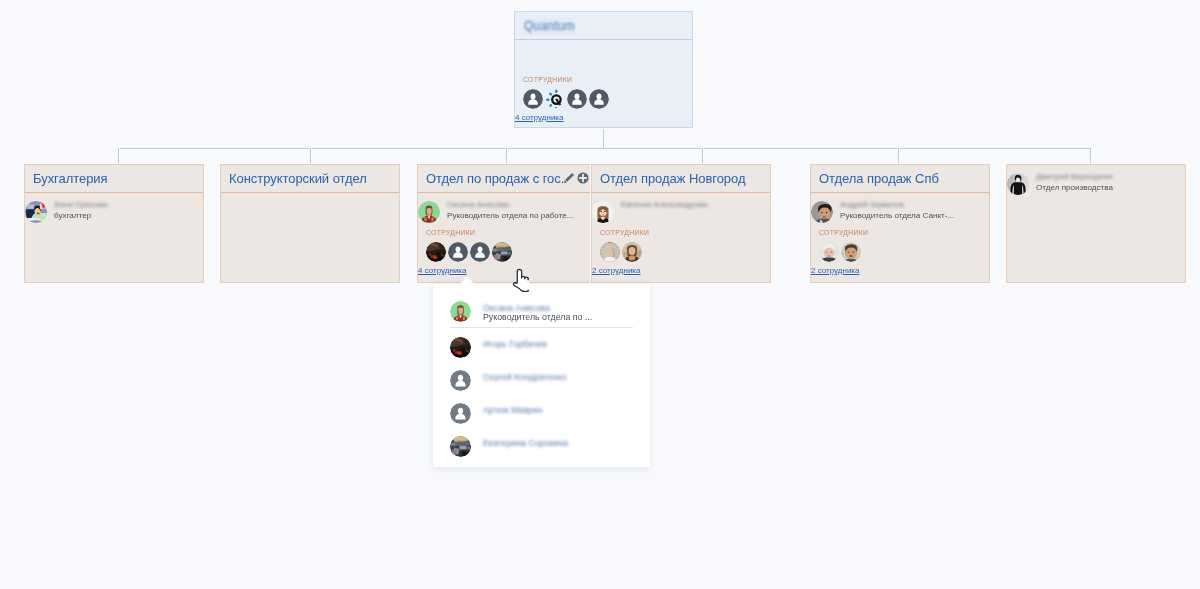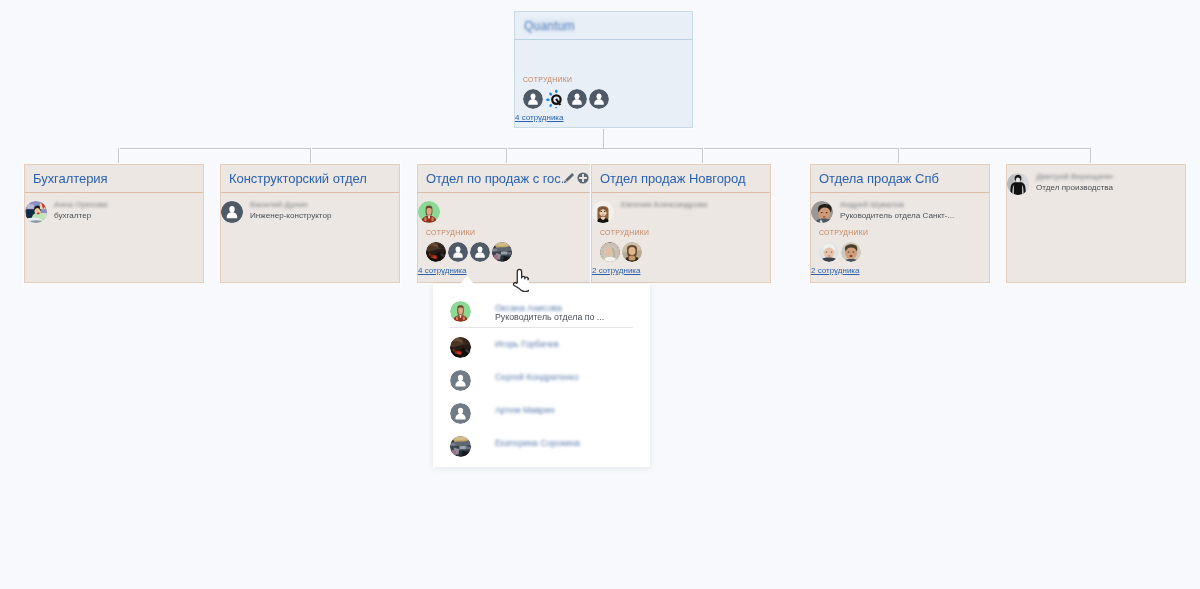--- a/index.html
+++ b/index.html
@@ -41,21 +41,21 @@
 
   .av{border-radius:50%;overflow:hidden;display:block;position:relative;flex:0 0 auto;}
   .av svg{display:block;}
 
   .popup{position:absolute;left:433px;top:284px;width:217px;height:183px;background:#fff;
       box-shadow:0 1px 6px rgba(70,85,110,.13);}
   .popup-arrow{position:absolute;left:460px;top:276px;width:0;height:0;
       border-left:7px solid transparent;border-right:7px solid transparent;
       border-bottom:8px solid #fff;z-index:3;}
   .pop-item{position:absolute;left:17px;display:flex;align-items:flex-start;}
-  .pop-txt{margin-left:24px;padding-top:2px;}
+  .pop-txt{margin-left:12px;padding-top:2px;}
   .pop-name{font-size:8.8px;color:#5b7cae;filter:blur(1.6px);line-height:10px;}
   .pop-pos{font-size:8.8px;color:#4c5055;margin-top:-1px;line-height:10px;}
   .pop-sep{position:absolute;left:17px;width:183px;height:1px;background:#e4e4e4;}
   .cursor{position:absolute;z-index:9;}
 </style>
 </head>
 <body>
 
 <div class="stage">
   <div class="conn v" style="left:603px;top:128px;height:20px;"></div>
@@ -142,33 +142,20 @@
       <div class="lead-txt">
         <div class="lead-name">Анна Орехова</div>
         <div class="lead-pos">бухгалтер</div>
       </div>
     </div>
   </div>
   <div class="dept" style="left:220px;">
     <div class="dept-head">
       <span class="dept-title">Конструкторский отдел</span>
     </div>
-    <div class="lead">
-      <span class="av" style="width:22px;height:22px">
-          <svg width="22" height="22" viewBox="0 0 40 40">
-            <circle cx="20" cy="20" r="20" fill="#4e5a68"></circle>
-            <path d="M20 9.0c-3.0 0-5.0 2.3-5.0 5.7 0 3.7 2.2 6.8 5.0 6.8s5.0-3.1 5.0-6.8c0-3.4-2.0-5.7-5.0-5.7z" fill="#ffffff"></path>
-            <path d="M20 20.4c-5.6 0-9.6 3.6-9.6 8.4 0 .9.1 1.7.2 2.5h18.8c.1-.8.2-1.6.2-2.5 0-4.8-4-8.4-9.6-8.4z" fill="#ffffff"></path>
-          </svg>
-        </span>
-      <div class="lead-txt">
-        <div class="lead-name">Василий Дунин</div>
-        <div class="lead-pos">Инженер-конструктор</div>
-      </div>
-    </div>
   </div>
   <div class="dept" style="left:417px;">
     <div class="dept-head">
       <span class="dept-title">Отдел по продаж с гос.</span>
       <span class="dept-actions">
         <span><svg width="12" height="12" viewBox="0 0 16 16">
               <path d="M12.1 1.3 14.7 3.9 5.6 13.0 3.0 10.4z" fill="#5b6878"></path>
               <path d="M2.5 11.0 5.0 13.5 1.2 14.8z" fill="#4a5360"></path>
             </svg></span>
         <span><svg width="12" height="12" viewBox="0 0 16 16">
@@ -193,20 +180,24 @@
               <rect width="40" height="40" fill="#8bd994"></rect>
               <path d="M14 12c0-5 12-5 12 0 0 5 1 10-1 14h-10c-2-4-1-9-1-14z" fill="#6a4a30"></path>
               <path d="M16 14c1.5-2 7-2 8.5 0 .8 3 .4 8-1 11h-6.5c-1.4-3-1.8-8-1-11z" fill="#dca87f"></path>
               <path d="M15 27l-5 3c-2.5 1.5-3.5 5-3.5 9.5h27c0-4.5-1-8-3.5-9.5l-5-3z" fill="#9b2d1f"></path>
               <path d="M18.5 26.5h3v4l-1.5 2.5-1.5-2.5z" fill="#eceae0"></path>
               <ellipse cx="13.5" cy="33" rx="2.2" ry="3.8" fill="#c08a5e"></ellipse>
               <ellipse cx="26.5" cy="33" rx="2.2" ry="3.8" fill="#c08a5e"></ellipse>
             </g>
           </svg>
         </span>
+      <div class="lead-txt">
+        <div class="lead-name">Оксана Анисова</div>
+        <div class="lead-pos">Руководитель отдела по работе...</div>
+      </div>
     </div>
     <div class="emp-label">СОТРУДНИКИ</div>
     <div class="emp-row">
       <span class="av" style="width:20px;height:20px">
           <svg width="20" height="20" viewBox="0 0 40 40">
             <defs>
               <clipPath id="cphotodarkred20">
                 <circle cx="20" cy="20" r="20"></circle>
               </clipPath>
             </defs>

